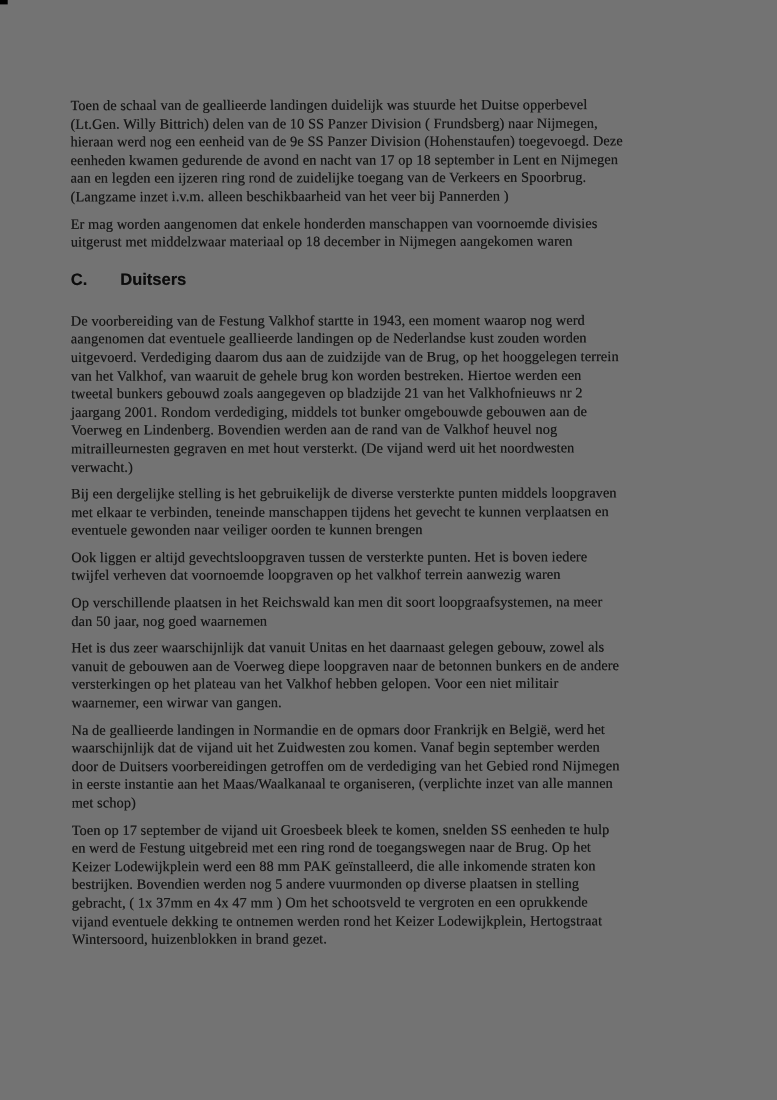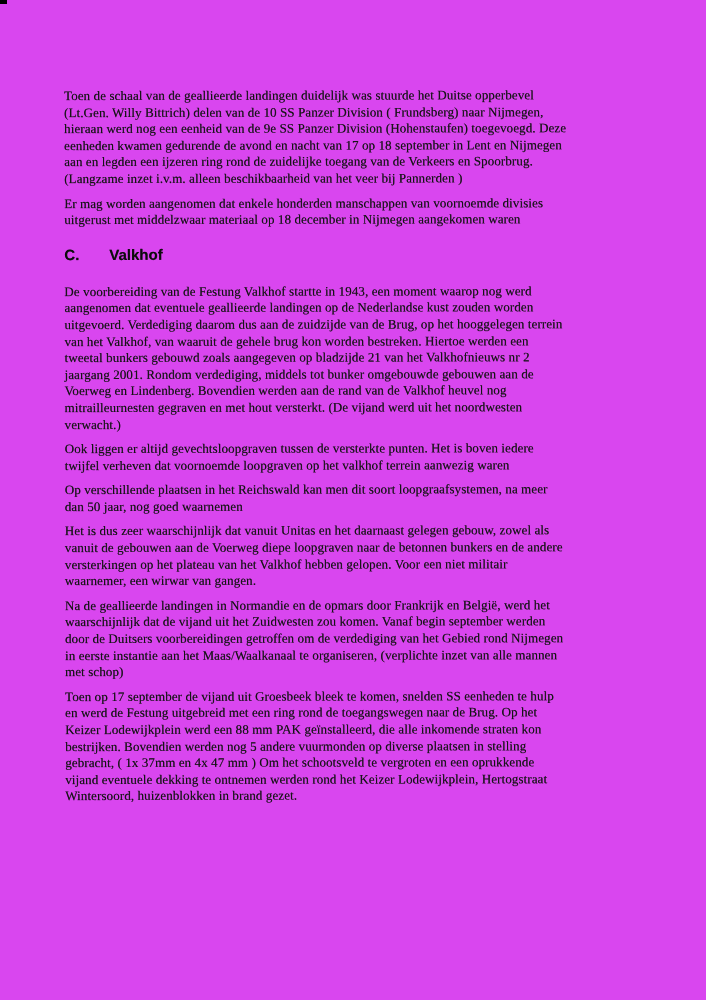--- a/index.html
+++ b/index.html
@@ -4,21 +4,21 @@
 <style>
   html, body {
     margin: 0;
     padding: 0;
     background: #ffffff;
   }
   .page {
     position: relative;
     width: 706px;
     height: 1000px;
-    background: #d946ef;
+    background: #737373;
     overflow: hidden;
     font-family: "Liberation Serif", "DejaVu Serif", serif;
     color: #151515;
   }
   .corner-mark {
     position: absolute;
     left: 0;
     top: 0;
     width: 7px;
     height: 4px;
@@ -64,32 +64,35 @@
     <p class="para">Toen de schaal van de geallieerde landingen duidelijk was stuurde het Duitse opperbevel
 (Lt.Gen. Willy Bittrich) delen van de 10 SS Panzer Division ( Frundsberg) naar Nijmegen,
 hieraan werd nog een eenheid van de 9e SS Panzer Division (Hohenstaufen) toegevoegd. Deze
 eenheden kwamen gedurende de avond en nacht van 17 op 18 september in Lent en Nijmegen
 aan en legden een ijzeren ring rond de zuidelijke toegang van de Verkeers en Spoorbrug.
 (Langzame inzet i.v.m. alleen beschikbaarheid van het veer bij Pannerden )</p>
     <p class="para">Er mag worden aangenomen dat enkele honderden manschappen van voornoemde divisies
 uitgerust met middelzwaar materiaal op 18 december in Nijmegen aangekomen waren</p>
 
     <h2 class="heading">
-      <span class="num">C.</span><span class="title">Valkhof</span>
+      <span class="num">C.</span><span class="title">Duitsers</span>
     </h2>
 
     <p class="para">De voorbereiding van de Festung Valkhof startte in 1943, een moment waarop nog werd
 aangenomen dat eventuele geallieerde landingen op de Nederlandse kust zouden worden
 uitgevoerd. Verdediging daarom dus aan de zuidzijde van de Brug, op het hooggelegen terrein
 van het Valkhof, van waaruit de gehele brug kon worden bestreken. Hiertoe werden een
 tweetal bunkers gebouwd zoals aangegeven op bladzijde 21 van het Valkhofnieuws nr 2
 jaargang 2001.  Rondom verdediging, middels tot bunker omgebouwde gebouwen aan de
 Voerweg en Lindenberg. Bovendien werden aan de rand van de Valkhof heuvel nog
 mitrailleurnesten gegraven en met hout versterkt. (De vijand werd uit het noordwesten
 verwacht.)</p>
+    <p class="para">Bij een dergelijke stelling is het gebruikelijk de diverse versterkte punten middels  loopgraven
+met elkaar te verbinden, teneinde manschappen tijdens het gevecht te kunnen verplaatsen en
+eventuele gewonden naar veiliger oorden te kunnen brengen</p>
     <p class="para">Ook liggen er altijd gevechtsloopgraven tussen de versterkte punten. Het is boven iedere
 twijfel verheven dat voornoemde loopgraven op het valkhof terrein aanwezig waren</p>
     <p class="para">Op verschillende plaatsen in het Reichswald kan men dit soort loopgraafsystemen, na meer
 dan 50 jaar, nog goed waarnemen</p>
     <p class="para">Het is dus zeer waarschijnlijk dat vanuit Unitas en het daarnaast gelegen gebouw, zowel als
 vanuit de gebouwen aan de Voerweg diepe loopgraven naar de betonnen bunkers en de andere
 versterkingen op het plateau van het Valkhof hebben gelopen. Voor een niet militair
 waarnemer, een wirwar van gangen.</p>
     <p class="para">Na de geallieerde landingen in Normandie en de opmars door Frankrijk en België, werd het
 waarschijnlijk dat de vijand uit het Zuidwesten zou komen. Vanaf begin september werden

